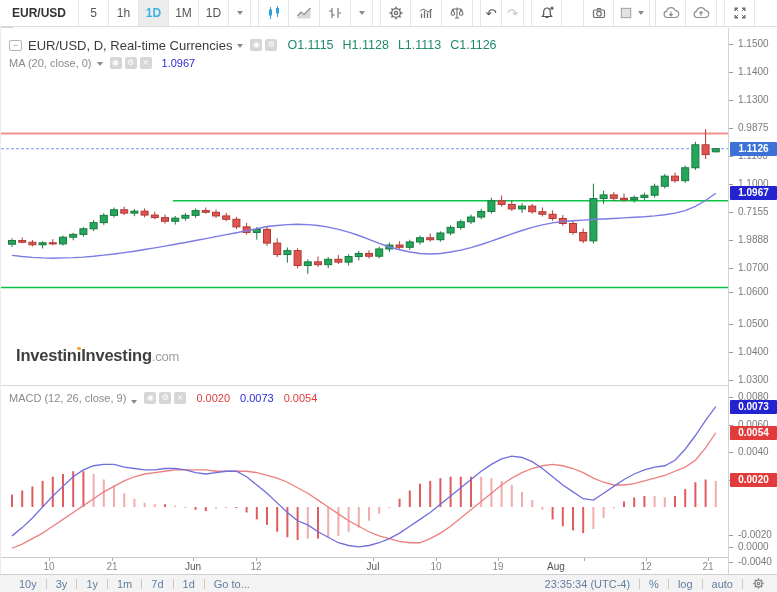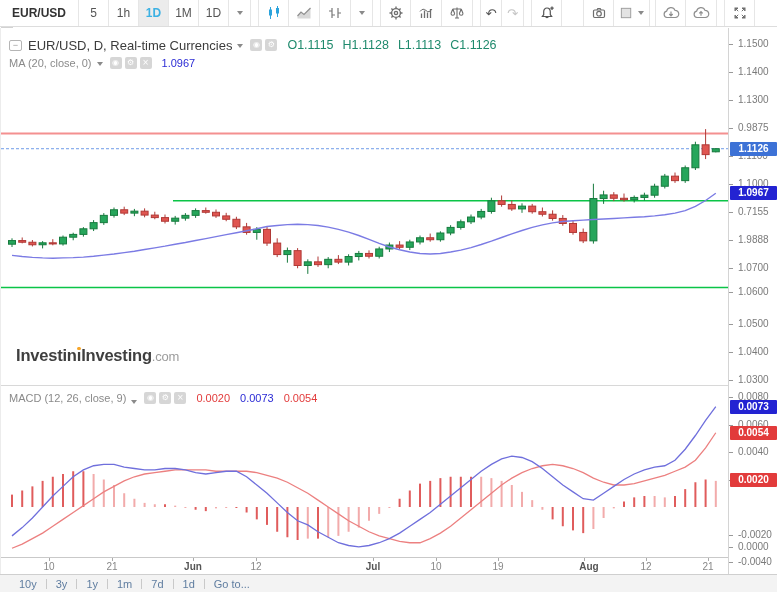--- a/index.html
+++ b/index.html
@@ -24,21 +24,21 @@
 #svg-main{position:absolute;top:0;left:0}
 #svg-macd{position:absolute;top:358px;left:0}
 .sep-h{position:absolute;top:357px;left:0;width:777px;height:1px;background:#d8d8d8}
 .axis-right{position:absolute;top:0;left:727px;width:50px;height:546px;border-left:1px solid #d4d4d4;background:#fff}
 .atick{position:absolute;left:0;width:100%;height:12px;font-size:10px;color:#7a7a7a;line-height:12px}
 .atick i{position:absolute;left:0;top:6px;width:4px;height:1px;background:#999}
 .atick span{position:absolute;left:9px;top:0}
 .plabel{position:absolute;left:1px;width:47px;height:14px;line-height:14px;text-align:center;font-size:10px;font-weight:bold;color:#fff;border-radius:1px}
 .time-axis{position:absolute;top:529px;left:0;width:727px;height:17px;border-top:1px solid #c9c9c9;background:#fff}
 .ttick{position:absolute;top:3px;transform:translateX(-50%);font-size:10px;color:#888}
-.ttick.bold{font-weight:bold;color:#555}
+.ttick.bold{font-weight:normal;color:#555}
 .tmark{position:absolute;top:0;width:1px;height:3px;background:#aaa}
 
 .hdr1{position:absolute;left:8px;top:9px;display:flex;align-items:center;height:16px}
 .collapse{width:13px;height:11px;border:1px solid #b5b5b5;border-radius:2px;color:#999;font-size:9px;line-height:9px;text-align:center;margin-right:6px;background:#fff}
 .title{font-size:13px;color:#3c3c3c}
 .hdr-caret{margin:2px 4px 0 5px}
 .mini{width:12px;height:12px;background:#d6d6d6;border-radius:2px;margin-left:3px;color:#fff;font-size:8px;line-height:12px;text-align:center;font-family:"DejaVu Sans",sans-serif}
 .ohlc{margin-left:10px;font-size:12.5px;display:flex;gap:9px}
 .hdr2{position:absolute;left:8px;top:28px;display:flex;align-items:center;height:14px;font-size:11px;color:#8a8a8a}
 .hdr2 .val{margin-left:10px}
@@ -485,21 +485,21 @@
         <div class="ttick bold" style="left: 192px;">Jun</div>
         <div class="tmark" style="left: 255px;"></div>
         <div class="ttick" style="left: 255px;">12</div>
         <div class="tmark" style="left: 372px;"></div>
         <div class="ttick bold" style="left: 372px;">Jul</div>
         <div class="tmark" style="left: 435px;"></div>
         <div class="ttick" style="left: 435px;">10</div>
         <div class="tmark" style="left: 497px;"></div>
         <div class="ttick" style="left: 497px;">19</div>
         <div class="tmark" style="left: 583px;"></div>
-        <div class="ttick bold" style="left: 588px;">Aug</div>
+        <div class="ttick bold" style="left: 555px;">Aug</div>
         <div class="tmark" style="left: 645px;"></div>
         <div class="ttick" style="left: 645px;">12</div>
         <div class="tmark" style="left: 707px;"></div>
         <div class="ttick" style="left: 707px;">21</div>
       </div>
 
     <div class="hdr1">
       <span class="collapse">−</span>
       <span class="title">EUR/USD, D, Real-time Currencies</span>
       <span class="caret hdr-caret"></span>
@@ -547,14 +547,31 @@
       <span class="sep"></span>
     <span class="item">1y</span>
       <span class="sep"></span>
     <span class="item">1m</span>
       <span class="sep"></span>
     <span class="item">7d</span>
       <span class="sep"></span>
     <span class="item">1d</span>
       <span class="sep"></span>
     <span class="item">Go to...</span>
+    <span class="right">
+      <span class="item">23:35:34 (UTC-4)</span>
+        <span class="sep"></span>
+      <span class="item">%</span>
+        <span class="sep"></span>
+      <span class="item">log</span>
+        <span class="sep"></span>
+      <span class="item">auto</span>
+        <span class="sep"></span>
+      <span class="item" style="padding-right:2px">
+        <svg width="13" height="13" viewBox="0 0 16 16" fill="none" stroke="#8a8a8a" stroke-width="1.6" style="display:inline-block;vertical-align:-2px">
+          <circle cx="8" cy="8" r="4.2"></circle>
+            <circle cx="8" cy="8" r="1.5"></circle>
+          <path d="M8 1.5 V3.6 M8 12.4 V14.5 M1.5 8 H3.6 M12.4 8 H14.5 M3.4 3.4 L4.9 4.9 M12.6 3.4 L11.1 4.9 M3.4 12.6 L4.9 11.1 M12.6 12.6 L11.1 11.1"></path>
+        </svg>
+      </span>
+    </span>
   </div>
 </div>
 
 </body></html>

